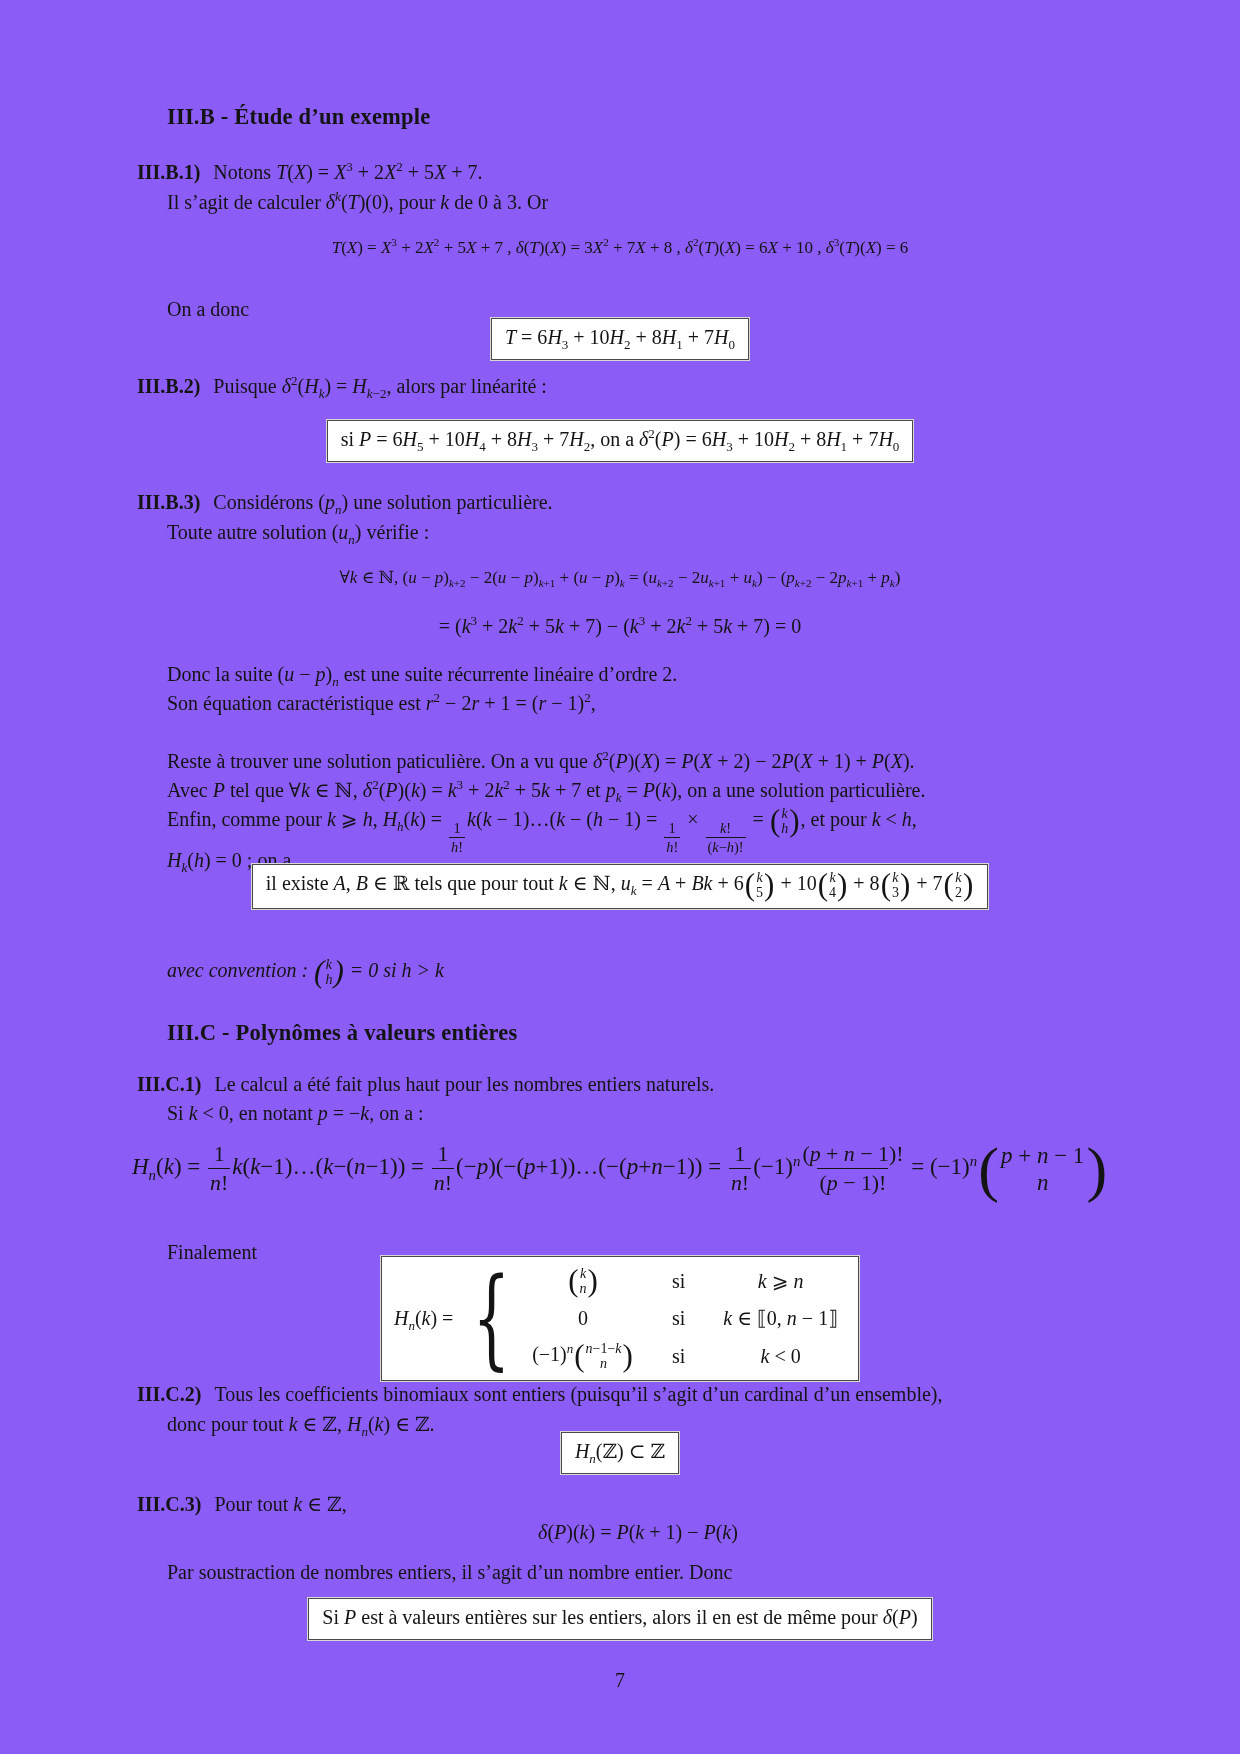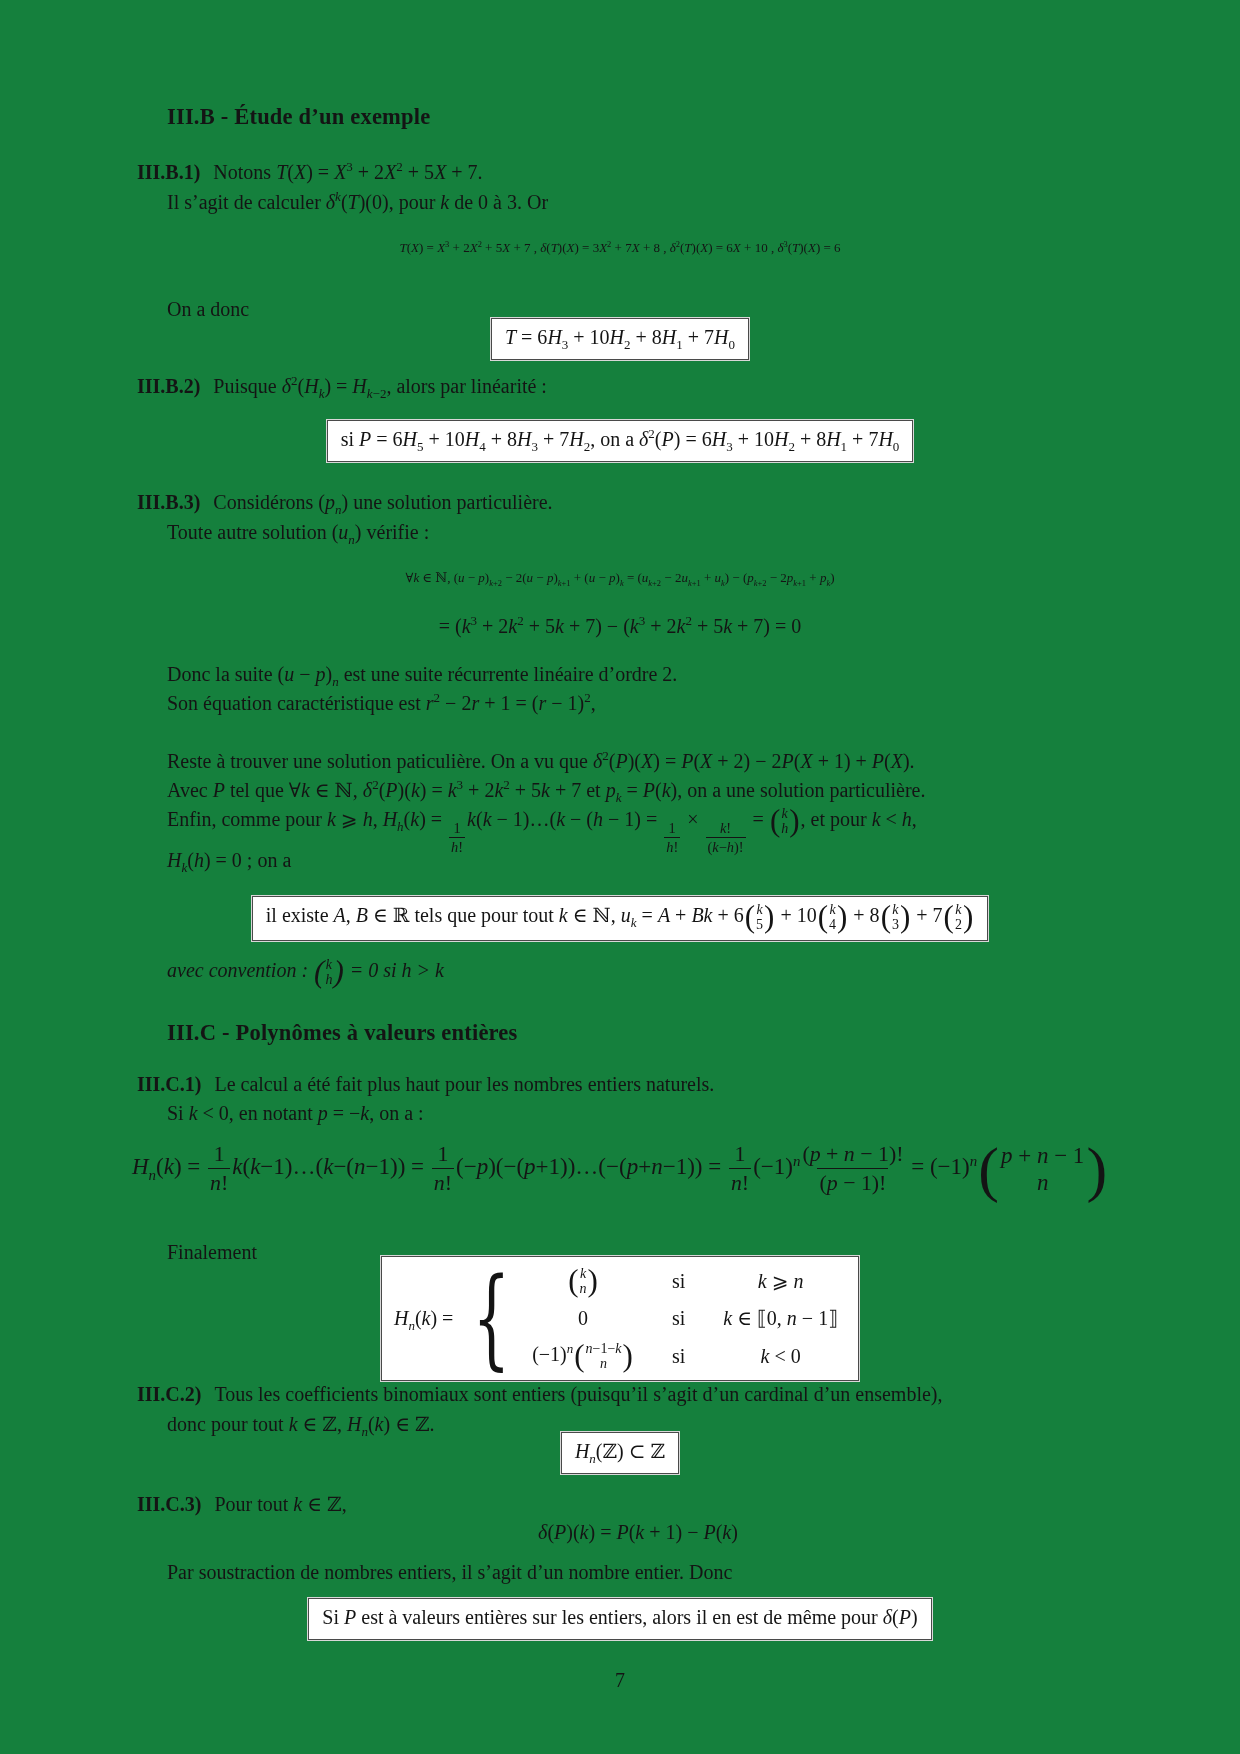--- a/index.html
+++ b/index.html
@@ -1,27 +1,27 @@
 <!DOCTYPE html>
 <html><head>
 <meta charset="utf-8">
 <style>
   html,body{margin:0;padding:0;background:#ffffff;}
   .page{
-    position:relative;width:1240px;height:1754px;background:#15803d;overflow:hidden;
+    position:relative;width:1240px;height:1754px;background:#8b5cf6;overflow:hidden;
     color:#141414;
     font-family:"Liberation Serif","DejaVu Serif",serif;
     font-size:20px;line-height:29px;
   }
   .abs{position:absolute;margin:0;}
   .sec{font-weight:bold;font-size:22.5px;letter-spacing:0.2px;}
   .line{white-space:nowrap;}
   .lbl{font-weight:bold;margin-right:13px;}
   .display{left:0;right:0;text-align:center;white-space:nowrap;}
-  .fs195{font-size:13px;}
+  .fs195{font-size:17px;}
   .fs18{font-size:23px;}
   .boxwrap{left:0;right:0;text-align:center;}
   .box{
     display:inline-block;border:1.6px solid #4a4a4a;
     padding:4px 13px 7px;background:#fff;
     box-shadow:0 0 0 1px #d8d8d8;
   }
   .italic{font-style:italic;}
   i{font-style:italic;}
   sup{font-size:0.65em;line-height:0;}
@@ -99,21 +99,21 @@
       </span> = <span class="bin">
         <span class="br">(</span>
         <span class="bc">
           <span><i>k</i></span>
           <span><i>h</i></span>
         </span>
         <span class="br">)</span>
       </span>, et pour <i>k</i> &lt; <i>h</i>,</p>
   <p class="abs line" style="top:846px;left:167px;"><i>H<sub>k</sub></i>(<i>h</i>) = 0 ; on a</p>
 
-  <div class="abs boxwrap" style="top:896px;border-radius:18px;"><span class="box">il existe <i>A</i>, <i>B</i> ∈ ℝ tels que pour tout <i>k</i> ∈ ℕ, <i>u<sub>k</sub></i> = <i>A</i> + <i>Bk</i> + 6<span class="bin">
+  <div class="abs boxwrap" style="top:864px;border-radius:18px;"><span class="box">il existe <i>A</i>, <i>B</i> ∈ ℝ tels que pour tout <i>k</i> ∈ ℕ, <i>u<sub>k</sub></i> = <i>A</i> + <i>Bk</i> + 6<span class="bin">
           <span class="br">(</span>
           <span class="bc">
             <span><i>k</i></span>
             <span>5</span>
           </span>
           <span class="br">)</span>
         </span> + 10<span class="bin">
           <span class="br">(</span>
           <span class="bc">
             <span><i>k</i></span>

